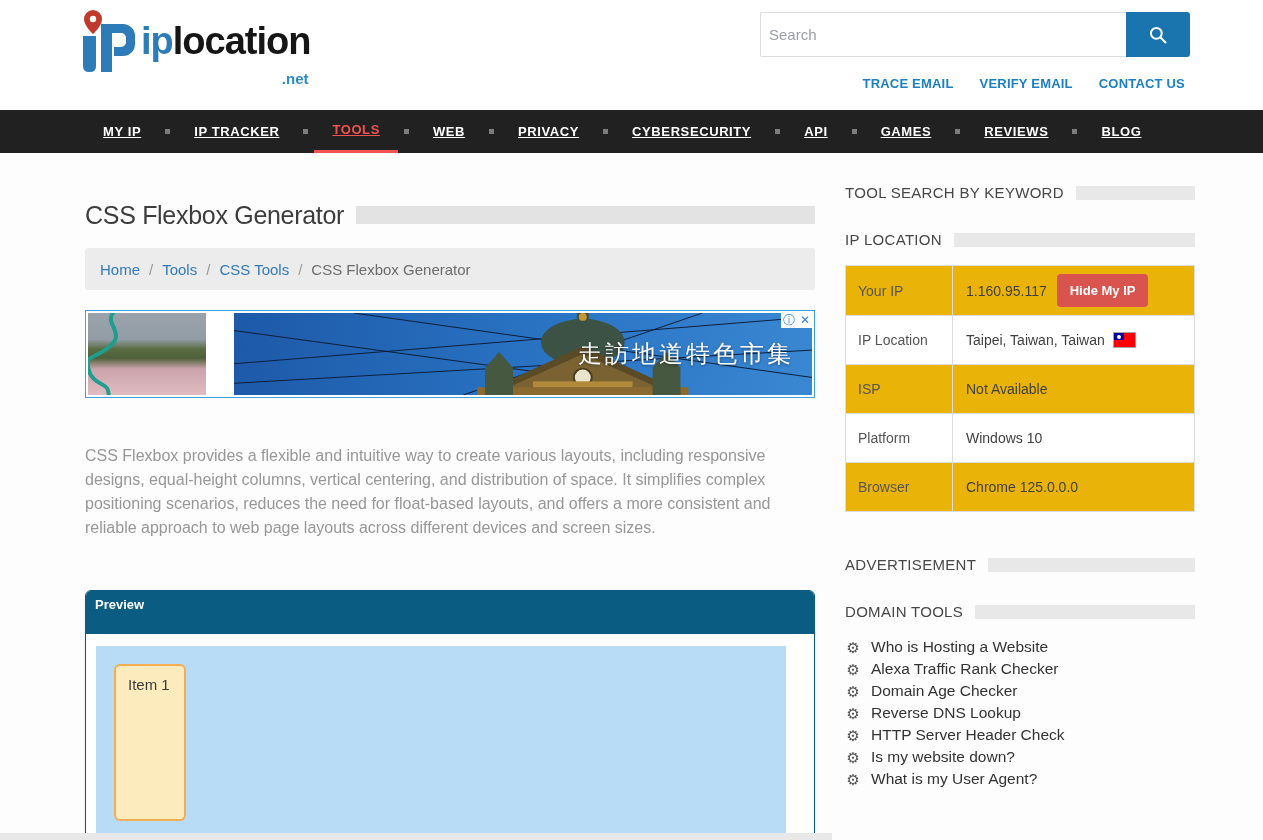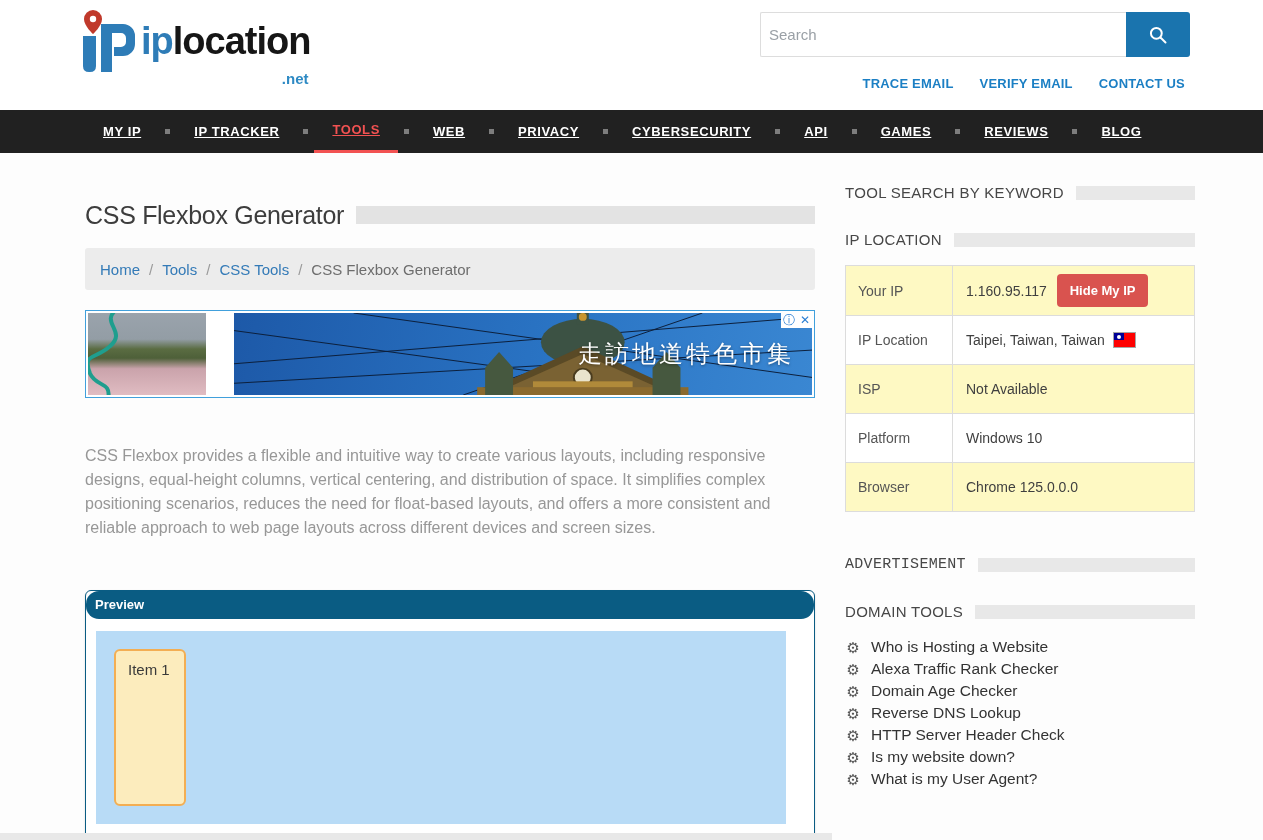--- a/index.html
+++ b/index.html
@@ -57,53 +57,53 @@
   .ad-ctl { position:absolute; right:1px; top:1px; display:flex; }
   .ad-ctl span { width:16px; height:16px; background:#fff; color:#2a7fd4; font-size:12px; line-height:16px;
                  text-align:center; cursor:pointer; }
 
   
   .desc { margin-top:46px; width:706px; font-size:16px; line-height:24px; color:#979797; }
 
   
   .preview { margin-top:50px; width:730px; height:250px; border:1px solid #0a5c83; border-radius:6px;
              background:#fff; overflow:hidden; box-shadow:0 1px 2px rgba(0,0,0,.15); }
-  .preview-header { height:28px; background:#0a5c83; color:#fff; font-size:13px; font-weight:bold;
-                    line-height:27px; padding-left:9px;border-radius:13px; }
+  .preview-header { height:43px; background:#0a5c83; color:#fff; font-size:13px; font-weight:bold;
+                    line-height:27px; padding-left:9px; }
   .preview-body { padding:12px 10px 0 10px; }
   .flex-container { width:690px; height:193px; background:#b8dbf6; display:flex; }
   .flex-item { margin:18px; width:72px; height:157px; background:#fcecbd; border:2px solid #f3ae53;
                border-radius:6px; padding:10px 0 0 12px; font-size:15px; color:#3a3a3a; cursor:pointer; }
 
   
   .right-col { position:absolute; left:845px; top:184px; width:350px; }
   .side-heading { display:flex; align-items:center; font-size:15px; font-weight:500; color:#474747;
                   letter-spacing:.3px; white-space:nowrap; }
   .side-heading .h-bar { height:14px; background:#e8e8e8; }
   .tool-search { margin-top:14px; height:34px; display:flex; }
   .tool-search input { flex:1; height:34px; border:1px solid #d5d5d5; border-right:none; border-radius:2px 0 0 2px;
                        padding:0 11px; font-size:14px; color:#444; outline:none; }
   .tool-search input::placeholder { color:#a8a8a8; }
   .tool-search button { width:35px; height:34px; background:#1a74ae; border:none; border-radius:0 3px 3px 0;
                         cursor:pointer; display:flex; align-items:center; justify-content:center; }
   .mt-ip { margin-top:30px; }
   .ip-table { margin-top:17px; border:1px solid #dcdcdc; }
   .ip-row { display:flex; height:49px; border-top:1px solid #dcdcdc; background:#fff; align-items:center; }
   .ip-row:first-child { border-top:none; }
-  .ip-row.odd { background:#fef9c3; }
+  .ip-row.odd { background:#eab308; }
   .ip-row .lbl { width:107px; padding-left:12px; font-size:14px; color:#555; border-right:1px solid #dcdcdc;
                  height:49px; display:flex; align-items:center; }
   .ip-row .val { flex:1; padding-left:13px; font-size:14px; color:#3f3f3f; display:flex; align-items:center; }
   .hide-ip { margin-left:10px; background:#d9534f; color:#fff; border:none; border-radius:4px; font-size:13px;
              font-weight:bold; padding:9px 13px; cursor:pointer; }
   .flag { width:21px; height:14px; background:#fe0000; position:relative; margin-left:9px; display:inline-block;
           outline:1px solid rgba(0,0,0,.35); }
   .flag::before { content:""; position:absolute; left:0; top:0; width:10px; height:7px; background:#000097; }
   .flag::after { content:""; position:absolute; left:3px; top:1.5px; width:4px; height:4px; border-radius:50%; background:#fff; }
-  .mt-ad { margin-top:44px;font-family:Liberation Mono, monospace; }
+  .mt-ad { margin-top:44px; }
   .mt-dt { margin-top:30px; }
   .tools-list { margin-top:16px; list-style:none; }
   .tools-list li { display:flex; align-items:center; height:22px; }
   .gear { color:#555; font-size:15px; width:16px; text-align:center; margin-right:10px; line-height:1; }
   .tools-list a { color:#333; font-size:15.5px; text-decoration:none; cursor:pointer; }
 
   .footer-strip { position:absolute; left:0; top:833px; width:832px; height:7px; background:#e8e8e8; }
 </style>
 </head>
 <body>

